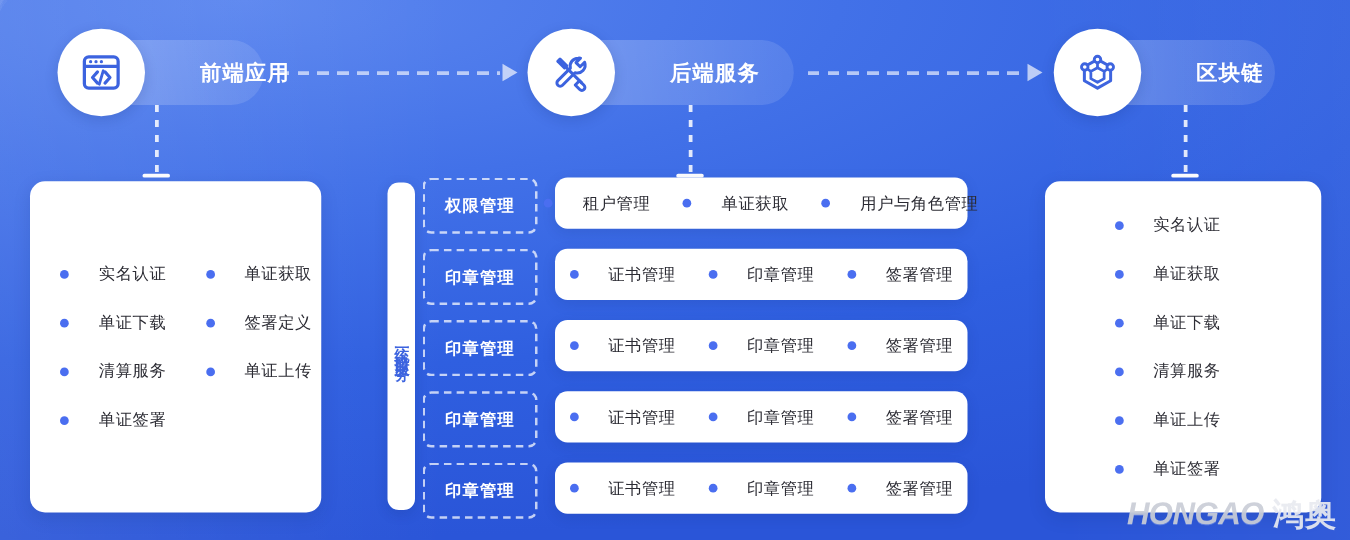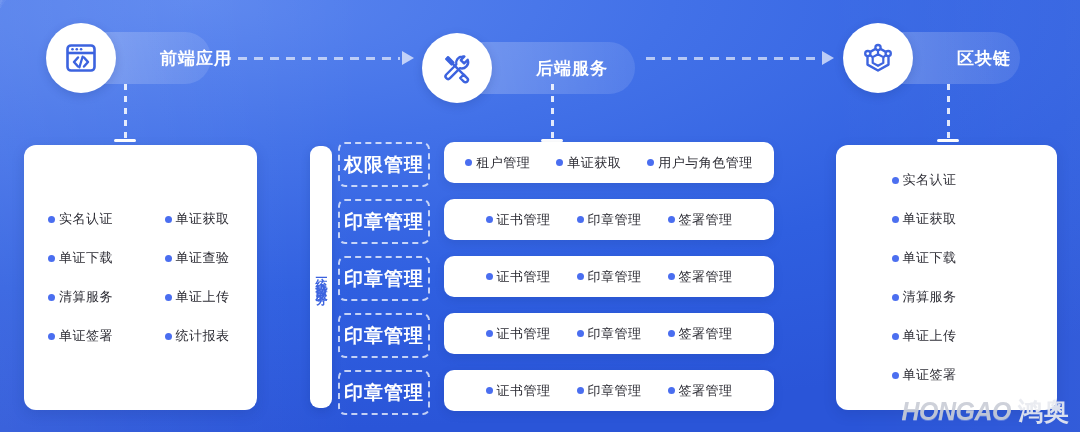--- a/index.html
+++ b/index.html
@@ -71,40 +71,40 @@
     box-shadow:0 4px 14px rgba(14,36,100,.14);
   }
   .grid2{
     position:absolute;inset:0;display:grid;
     grid-template-columns:1fr 1fr;align-content:center;
   }
   .grid1{
     position:absolute;inset:0;display:grid;
     grid-template-columns:1fr;align-content:center;justify-items:center;
   }
-  .item{display:flex;align-items:center;gap:4px;padding:0 0 0 24px;height:39px;}
+  .item{display:flex;align-items:center;gap:24px;padding:0 0 0 24px;height:39px;}
   .grid1 .item{padding-left:0;width:110px;}
   .dot{width:7px;height:7px;border-radius:50%;background:#4a6ef0;flex:none;}
   .itext{font-size:13px;color:#2b2b33;white-space:nowrap;letter-spacing:.5px;}
 
   
   .vbar{
     position:absolute;background:#fff;border-radius:9px;
     display:flex;align-items:center;justify-content:center;
     box-shadow:0 3px 10px rgba(14,36,100,.16);
   }
   .vbar span{
     writing-mode:vertical-rl;text-orientation:upright;
     font-size:12px;font-weight:700;color:#3c63df;letter-spacing:3px;
   }
   .dbox{
     position:absolute;border:2px dashed rgba(255,255,255,.72);border-radius:7px;
     display:flex;align-items:center;justify-content:center;
   }
-  .dbox span{color:#fff;font-size:19px;font-weight:600;letter-spacing:1px;white-space:nowrap;}
+  .dbox span{color:#fff;font-size:13px;font-weight:600;letter-spacing:1px;white-space:nowrap;}
   .mcard{
     position:absolute;background:#fff;border-radius:10px;
     display:flex;align-items:center;justify-content:center;gap:26px;
     box-shadow:0 3px 10px rgba(14,36,100,.13);
   }
   .mcard .item{padding:0;height:auto;}
 
   
   .wm{
     position:absolute;right:10px;bottom:4px;display:flex;align-items:center;gap:7px;
@@ -132,21 +132,21 @@
         <circle cx="15.8" cy="11.3" r="1.3" fill="#3c63df"></circle>
         <circle cx="20.1" cy="11.3" r="1.3" fill="#3c63df"></circle>
         <polyline points="17,19.5 13,24 17,28.5" fill="none" stroke="#3c63df" stroke-width="2.5" stroke-linecap="round" stroke-linejoin="round"></polyline>
         <polyline points="23,19.5 27,24 23,28.5" fill="none" stroke="#3c63df" stroke-width="2.5" stroke-linecap="round" stroke-linejoin="round"></polyline>
         <line x1="21.6" y1="18.6" x2="18.4" y2="29.4" stroke="#3c63df" stroke-width="2.2" stroke-linecap="round"></line>
       </svg>
     </div>
     <div class="plabel">前端应用</div>
   </div>
 
-  <div class="pill" style="left:424px;top:42px;width:211px;">
+  <div class="pill" style="left:424px;top:32px;width:211px;">
     <div class="hicon">
       <svg width="40" height="40" viewBox="0 0 40 40">
         <path d="M25.5 8.5a6.4 6.4 0 0 0-6.2 8l-10 10a2.6 2.6 0 0 0 3.7 3.7l10-10a6.4 6.4 0 0 0 7.7-8.4l-3.6 3.6-3.3-3.3 3.6-3.6a6.4 6.4 0 0 0-1.9-.0z" fill="none" stroke="#3c63df" stroke-width="2.4" stroke-linejoin="round"></path>
         <path d="M11 9.2l5.4 5.4" stroke="#3c63df" stroke-width="2.4" stroke-linecap="round"></path>
         <path d="M9.2 11l5.4 5.4" stroke="#3c63df" stroke-width="2.4" stroke-linecap="round"></path>
         <path d="M10.1 10.1l18 18" stroke="#3c63df" stroke-width="2.4" stroke-linecap="round"></path>
         <path d="M26.6 26.6l3.6 3.6a2.4 2.4 0 0 1-3.4 3.4l-3.6-3.6z" fill="none" stroke="#3c63df" stroke-width="2.4" stroke-linejoin="round"></path>
       </svg>
     </div>
     <div class="plabel">后端服务</div>
@@ -199,37 +199,33 @@
       <div class="item">
           <span class="dot"></span>
           <span class="itext">单证获取</span>
         </div>
       <div class="item">
           <span class="dot"></span>
           <span class="itext">单证下载</span>
         </div>
       <div class="item">
           <span class="dot"></span>
-          <span class="itext">单证查验</span>
+          <span class="itext">签署定义</span>
         </div>
       <div class="item">
           <span class="dot"></span>
           <span class="itext">清算服务</span>
         </div>
       <div class="item">
           <span class="dot"></span>
           <span class="itext">单证上传</span>
         </div>
       <div class="item">
           <span class="dot"></span>
           <span class="itext">单证签署</span>
-        </div>
-      <div class="item">
-          <span class="dot"></span>
-          <span class="itext">统计报表</span>
         </div>
     </div>
   </div>
 
   <div class="vbar" style="left:310px;top:146px;width:22px;height:262px;">
     <span>统一接口服务</span>
   </div>
 
   <div class="dbox" style="left:338px;top:142px;width:88px;height:41px;">
     <span>权限管理</span>

